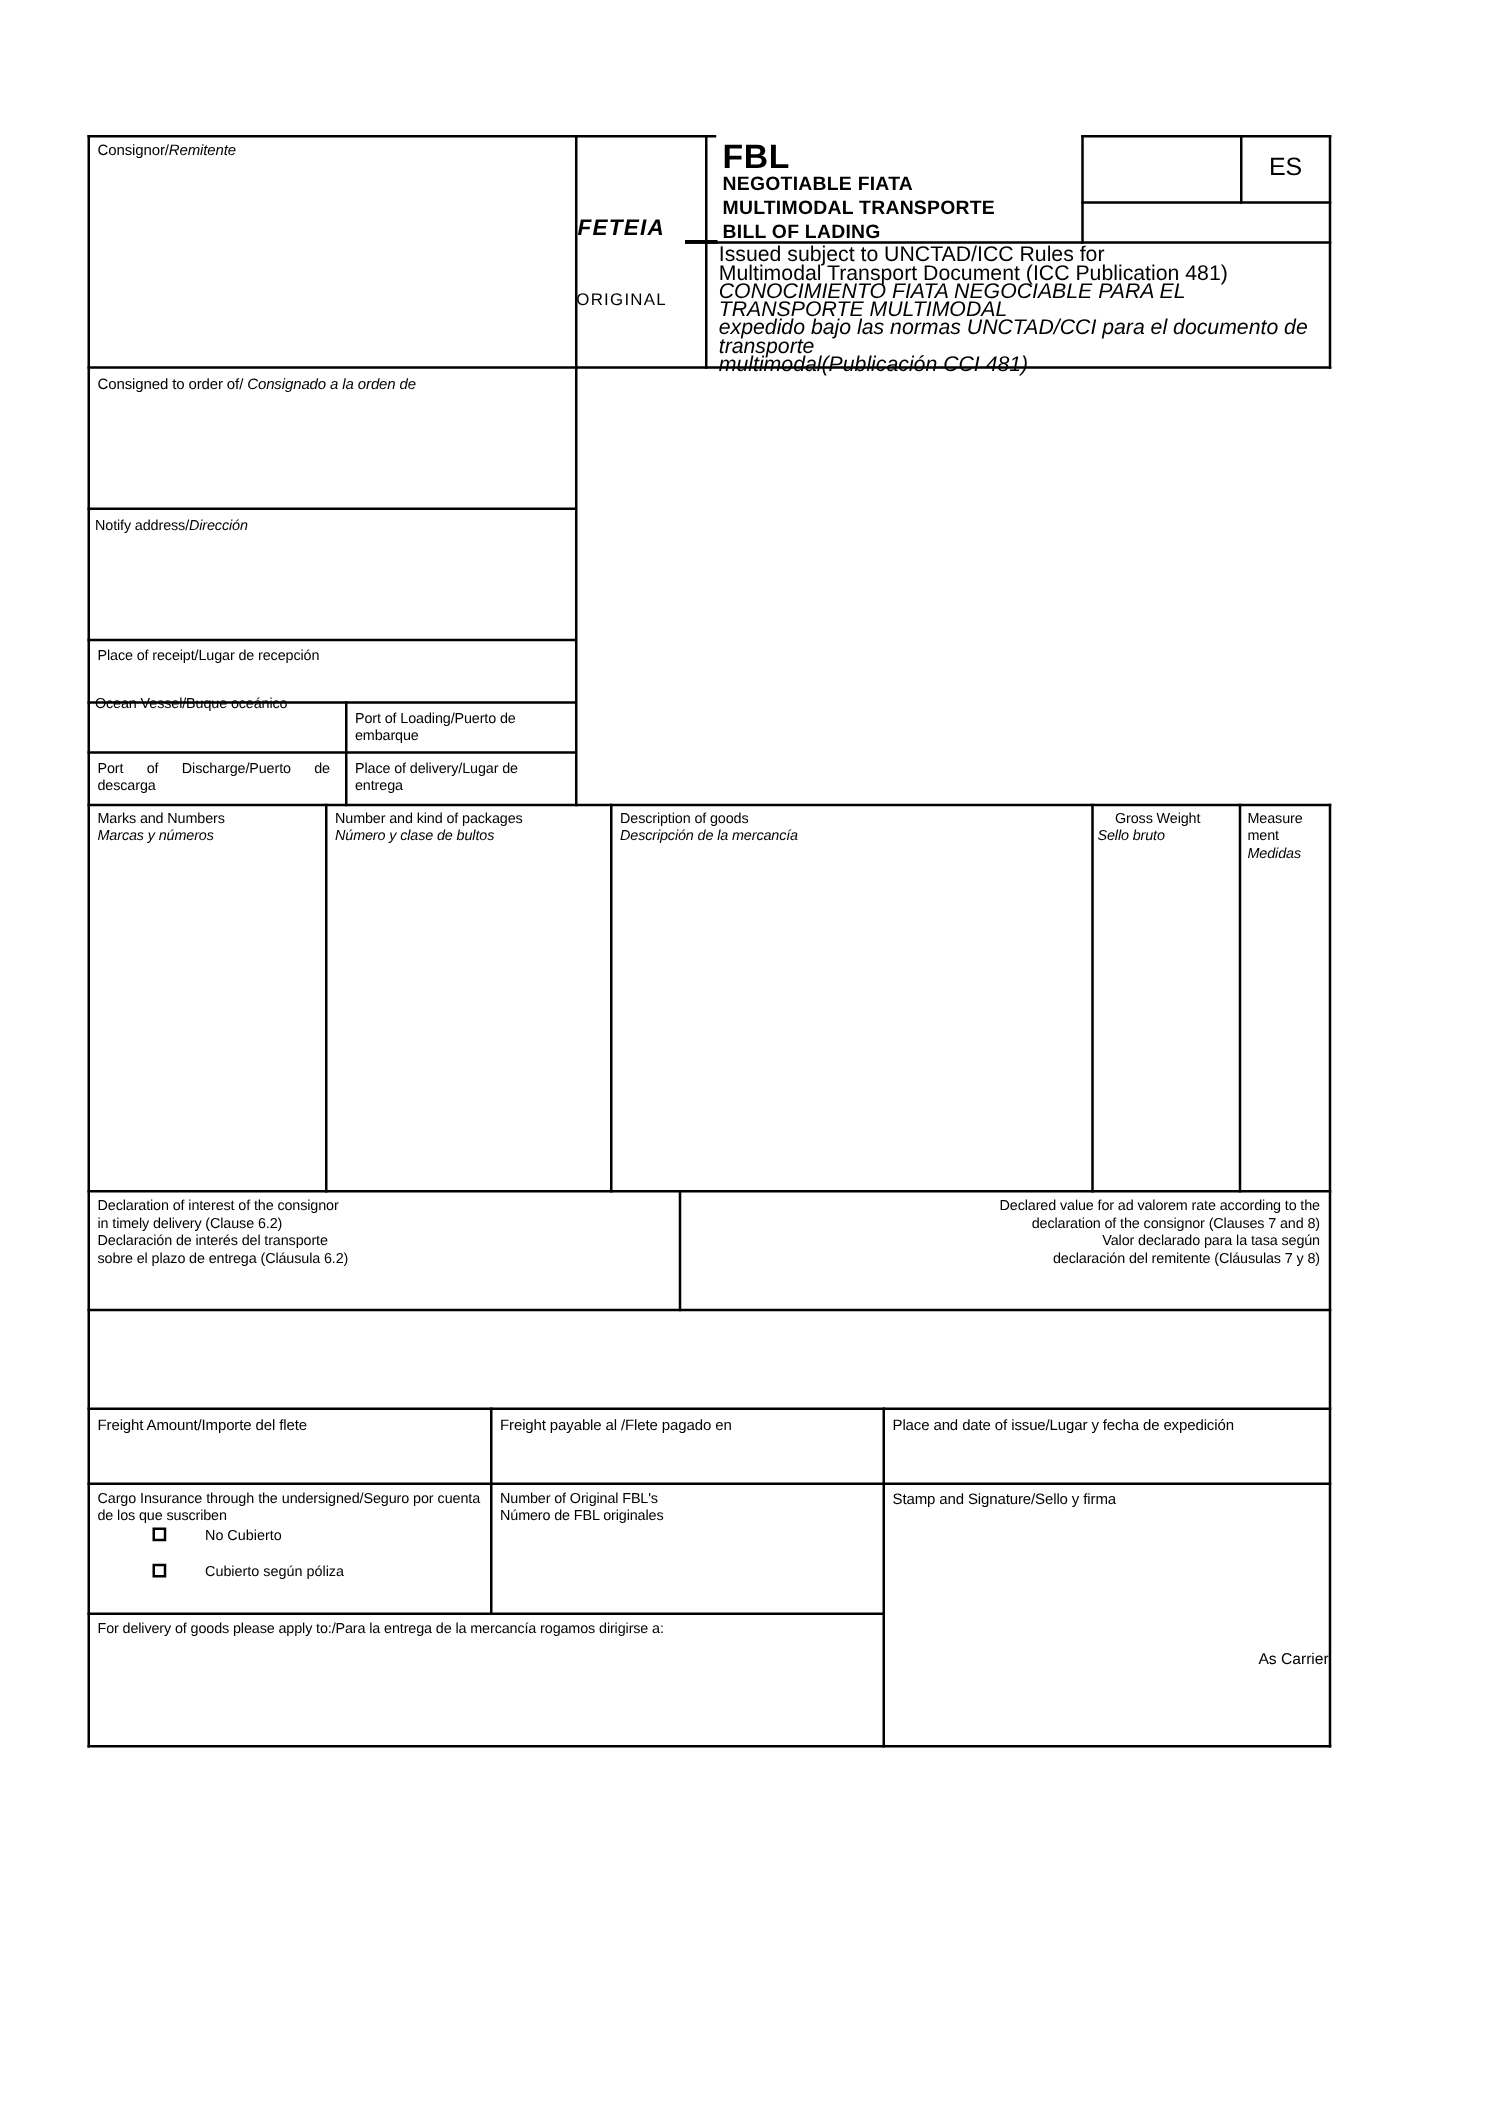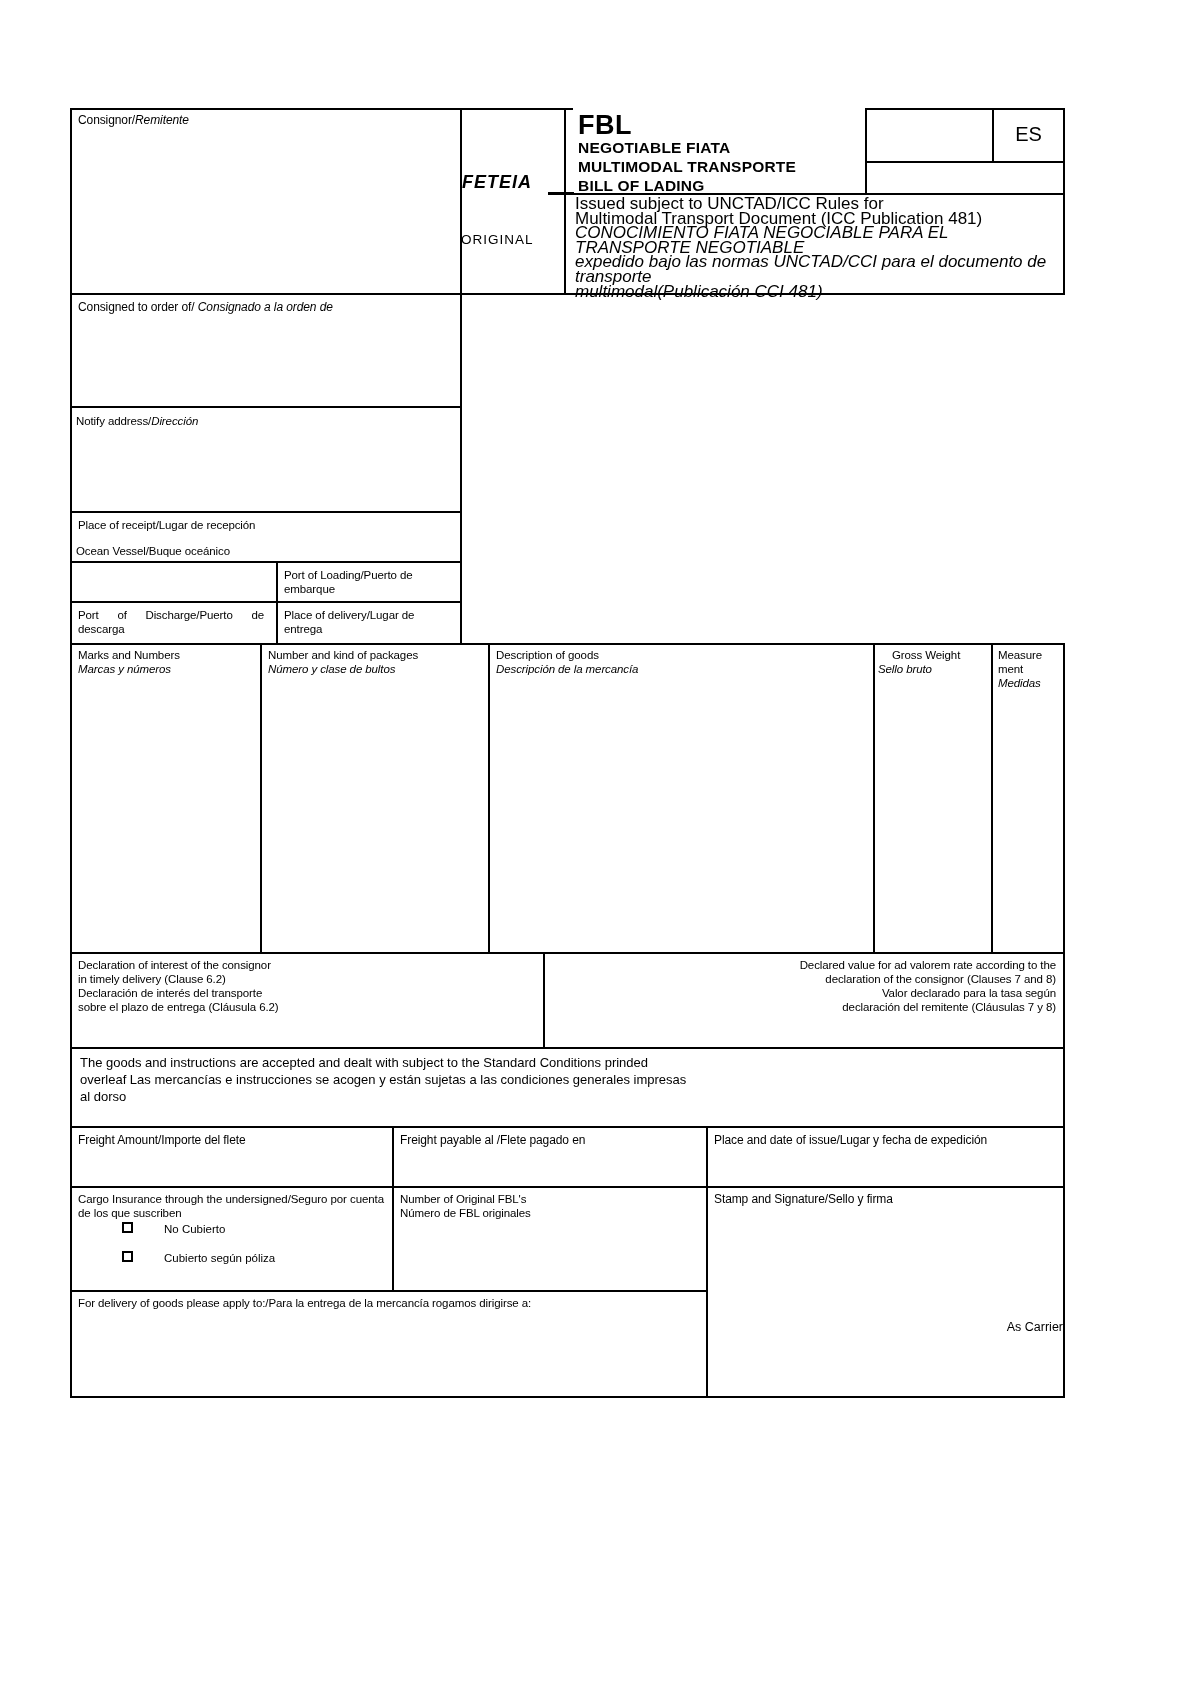--- a/index.html
+++ b/index.html
@@ -78,29 +78,29 @@
       <div class="titleline">MULTIMODAL TRANSPORTE</div>
       <div class="titleline">BILL OF LADING</div>
     </div>
 
     <div class="esbox" style="left:924px;top:0;width:69px;height:53px">ES</div>
 
     <div class="issued" style="left:505px;top:89px;width:486px">
       <div>Issued subject to UNCTAD/ICC Rules for</div>
       <div>Multimodal Transport Document (ICC Publication 481)</div>
       <div class="it">CONOCIMIENTO FIATA NEGOCIABLE PARA EL</div>
-      <div class="it">TRANSPORTE  NEGOTIABLE</div>
+      <div class="it">TRANSPORTE  MULTIMODAL</div>
       <div class="it">expedido bajo las normas UNCTAD/CCI para el documento de transporte</div>
       <div class="it">multimodal(Publicación CCI 481)</div>
     </div>
 
     <div class="lbl" style="left:8px;top:192px"><span>Consigned to order of/</span><span class="it"> Consignado a la orden de</span></div>
     <div class="lbl sm" style="left:6px;top:306px"><span>Notify address/</span><span class="it">Dirección</span></div>
     <div class="lbl sm" style="left:8px;top:410px">Place of receipt/Lugar de recepción</div>
-    <div class="lbl sm" style="left:6px;top:436px;width:194px">Ocean Vessel/Buque oceánico</div>
+    <div class="lbl sm" style="left:6px;top:448px;width:194px">Ocean Vessel/Buque oceánico</div>
     <div class="lbl sm" style="left:214px;top:460px;width:168px">Port of Loading/Puerto de embarque</div>
     <div class="lbl sm just" style="left:8px;top:500px;width:186px">Port of Discharge/Puerto de descarga</div>
     <div class="lbl sm" style="left:214px;top:500px;width:168px">Place of delivery/Lugar de entrega</div>
 
     <div class="lbl sm" style="left:8px;top:540px">
       <div>Marks and Numbers</div>
         <div class="it">Marcas y números</div>
     </div>
     <div class="lbl sm" style="left:198px;top:540px">
       <div>Number and kind of packages</div>
@@ -125,25 +125,20 @@
       <div>Declaración de interés del transporte</div>
       <div>sobre el plazo de entrega (Cláusula 6.2)</div>
     </div>
     <div class="lbl sm declr" style="left:478px;top:850px;width:508px">
       <div>Declared value for ad valorem rate according to the</div>
       <div>declaration of the consignor (Clauses 7 and 8)</div>
       <div>Valor declarado para la tasa según</div>
       <div>declaración del remitente (Cláusulas 7 y 8)</div>
     </div>
 
-    <div class="cond" style="left:10px;top:946px;width:970px">
-      <div>The goods and instructions are accepted and dealt with subject to the Standard Conditions prinded</div>
-      <div>overleaf  Las mercancías e instrucciones se acogen y están sujetas a las condiciones generales impresas</div>
-      <div>al dorso</div>
-    </div>
 
     <div class="lbl" style="left:8px;top:1025px">Freight Amount/Importe del flete</div>
     <div class="lbl" style="left:330px;top:1025px">Freight payable al /Flete pagado en</div>
     <div class="lbl" style="left:644px;top:1025px">Place and date of issue/Lugar y fecha de expedición</div>
 
     <div class="lbl sm just" style="left:8px;top:1084px;width:306px">Cargo Insurance through the undersigned/Seguro por cuenta de los que suscriben</div>
     <div class="chkrow" style="left:52px;top:1114px">
       <span class="chk"></span>
       <span class="sm">No Cubierto</span>
     </div>

